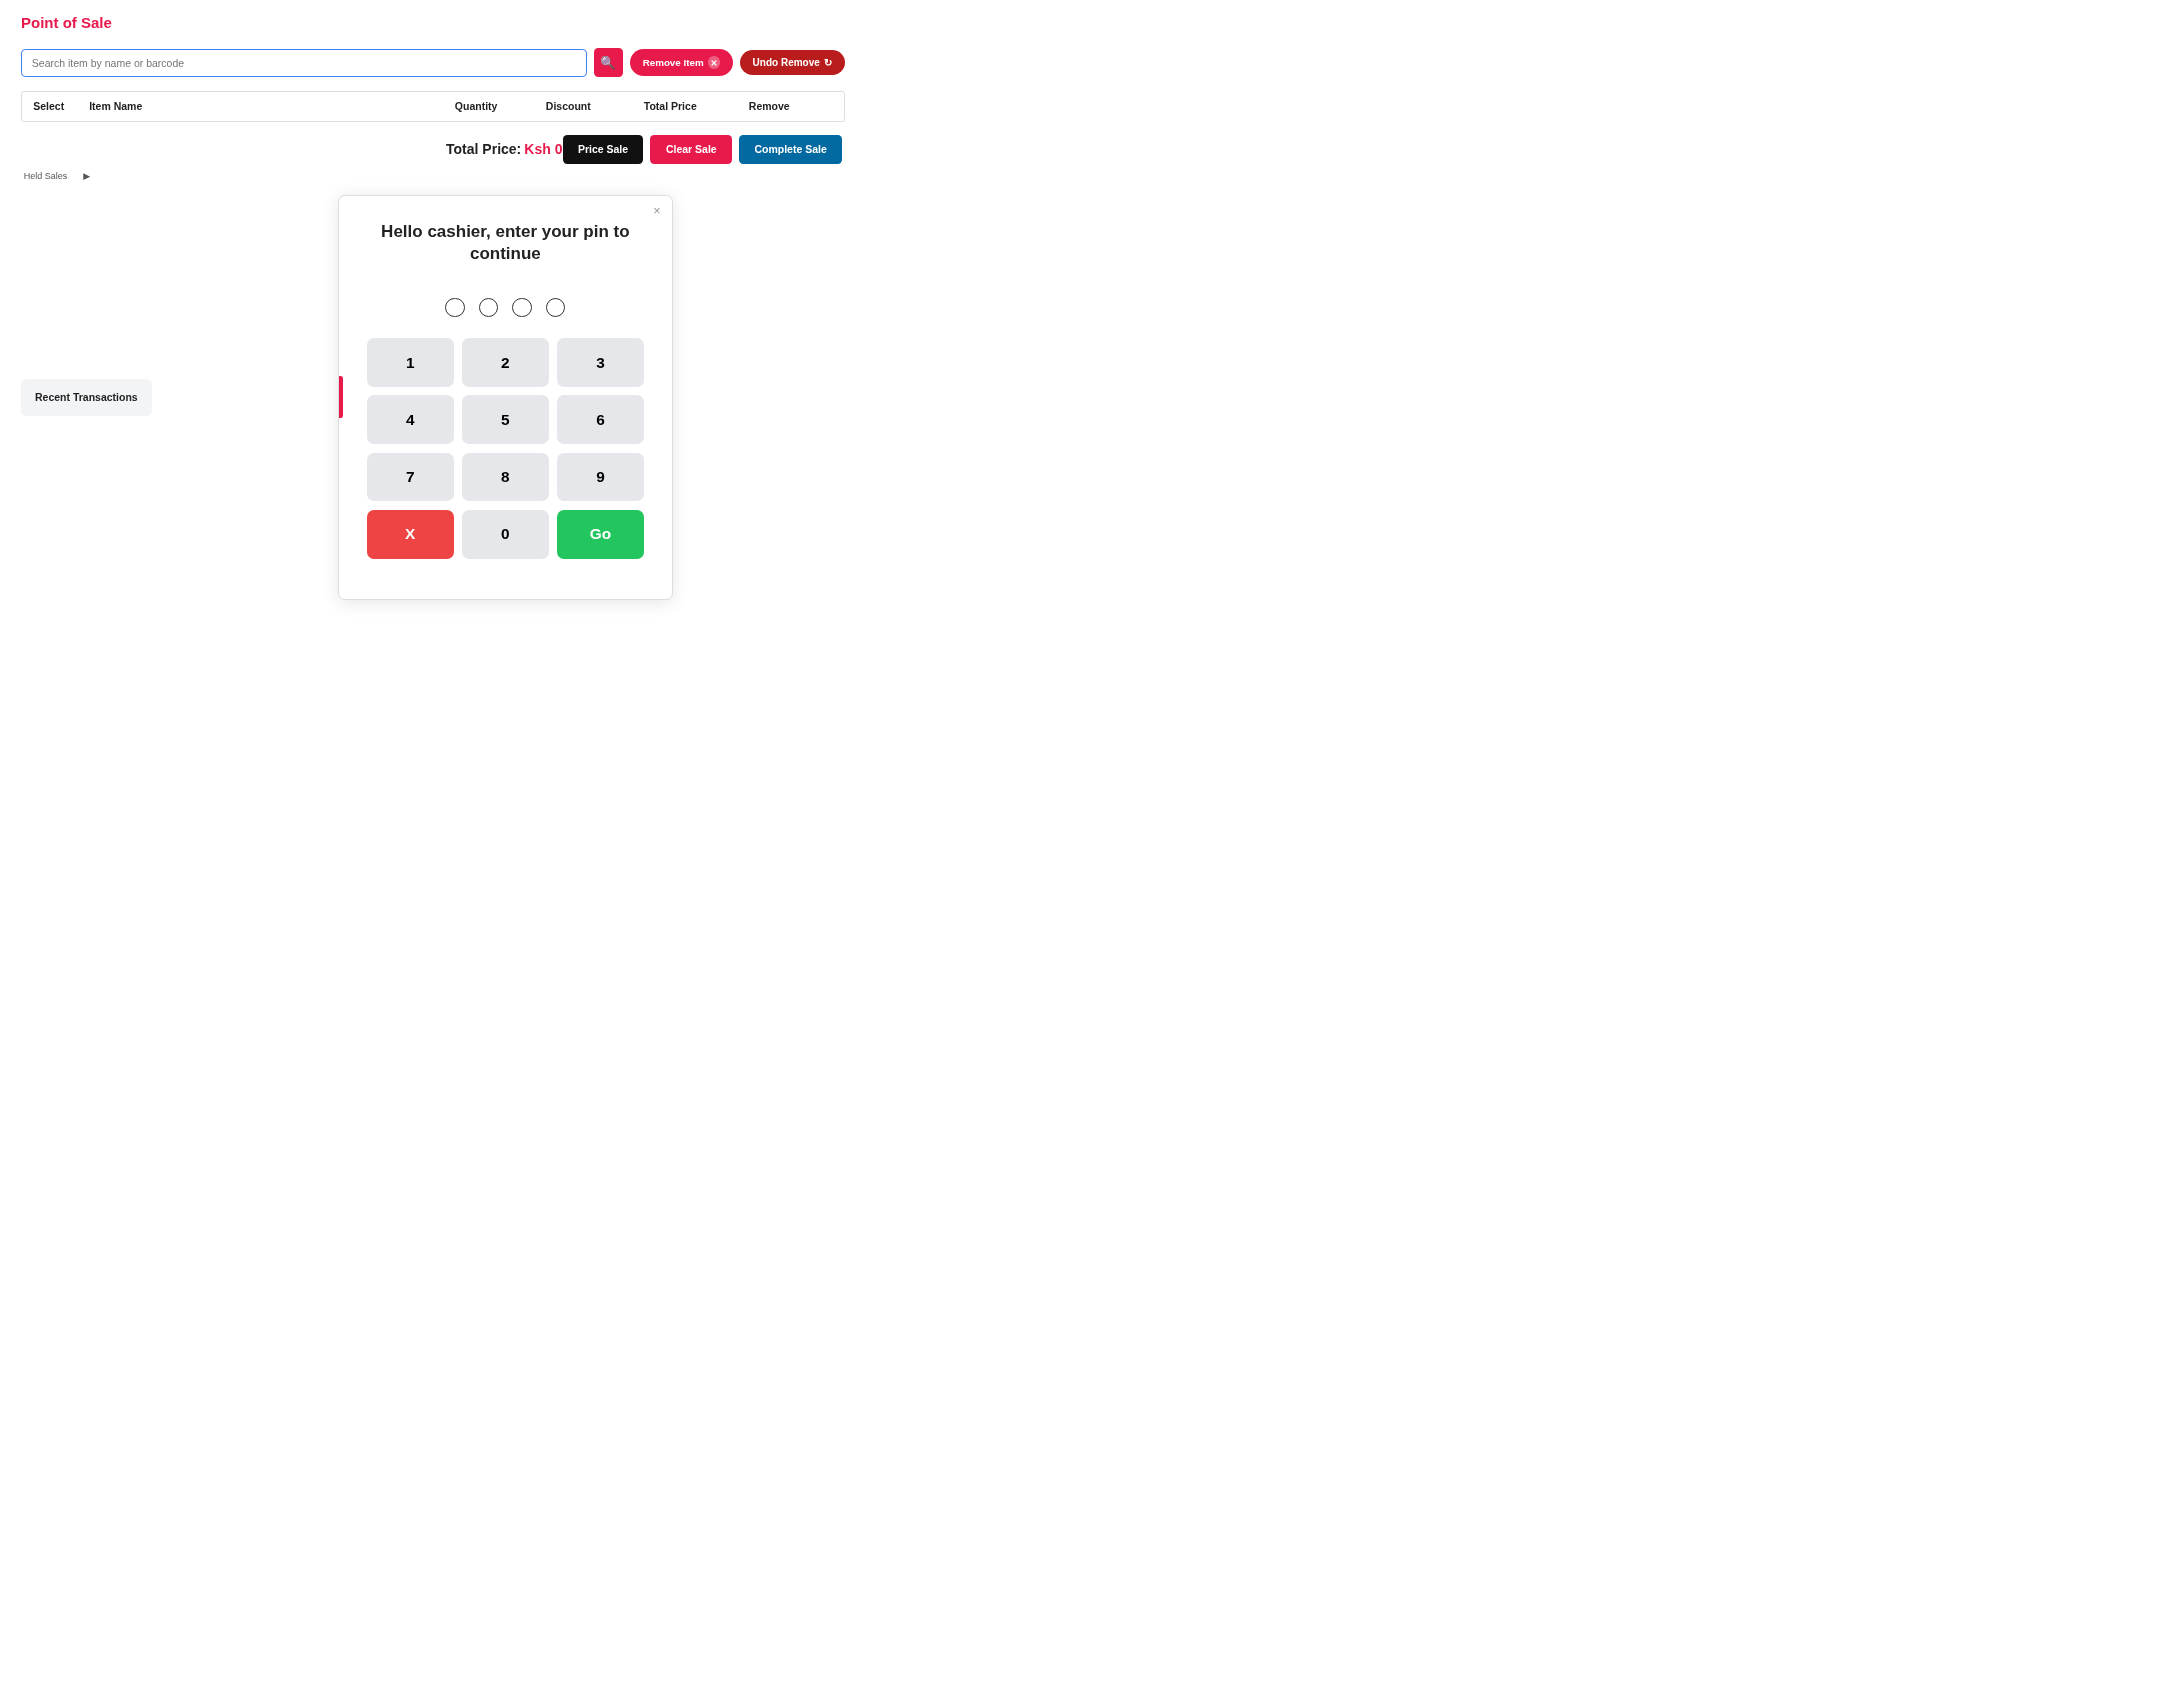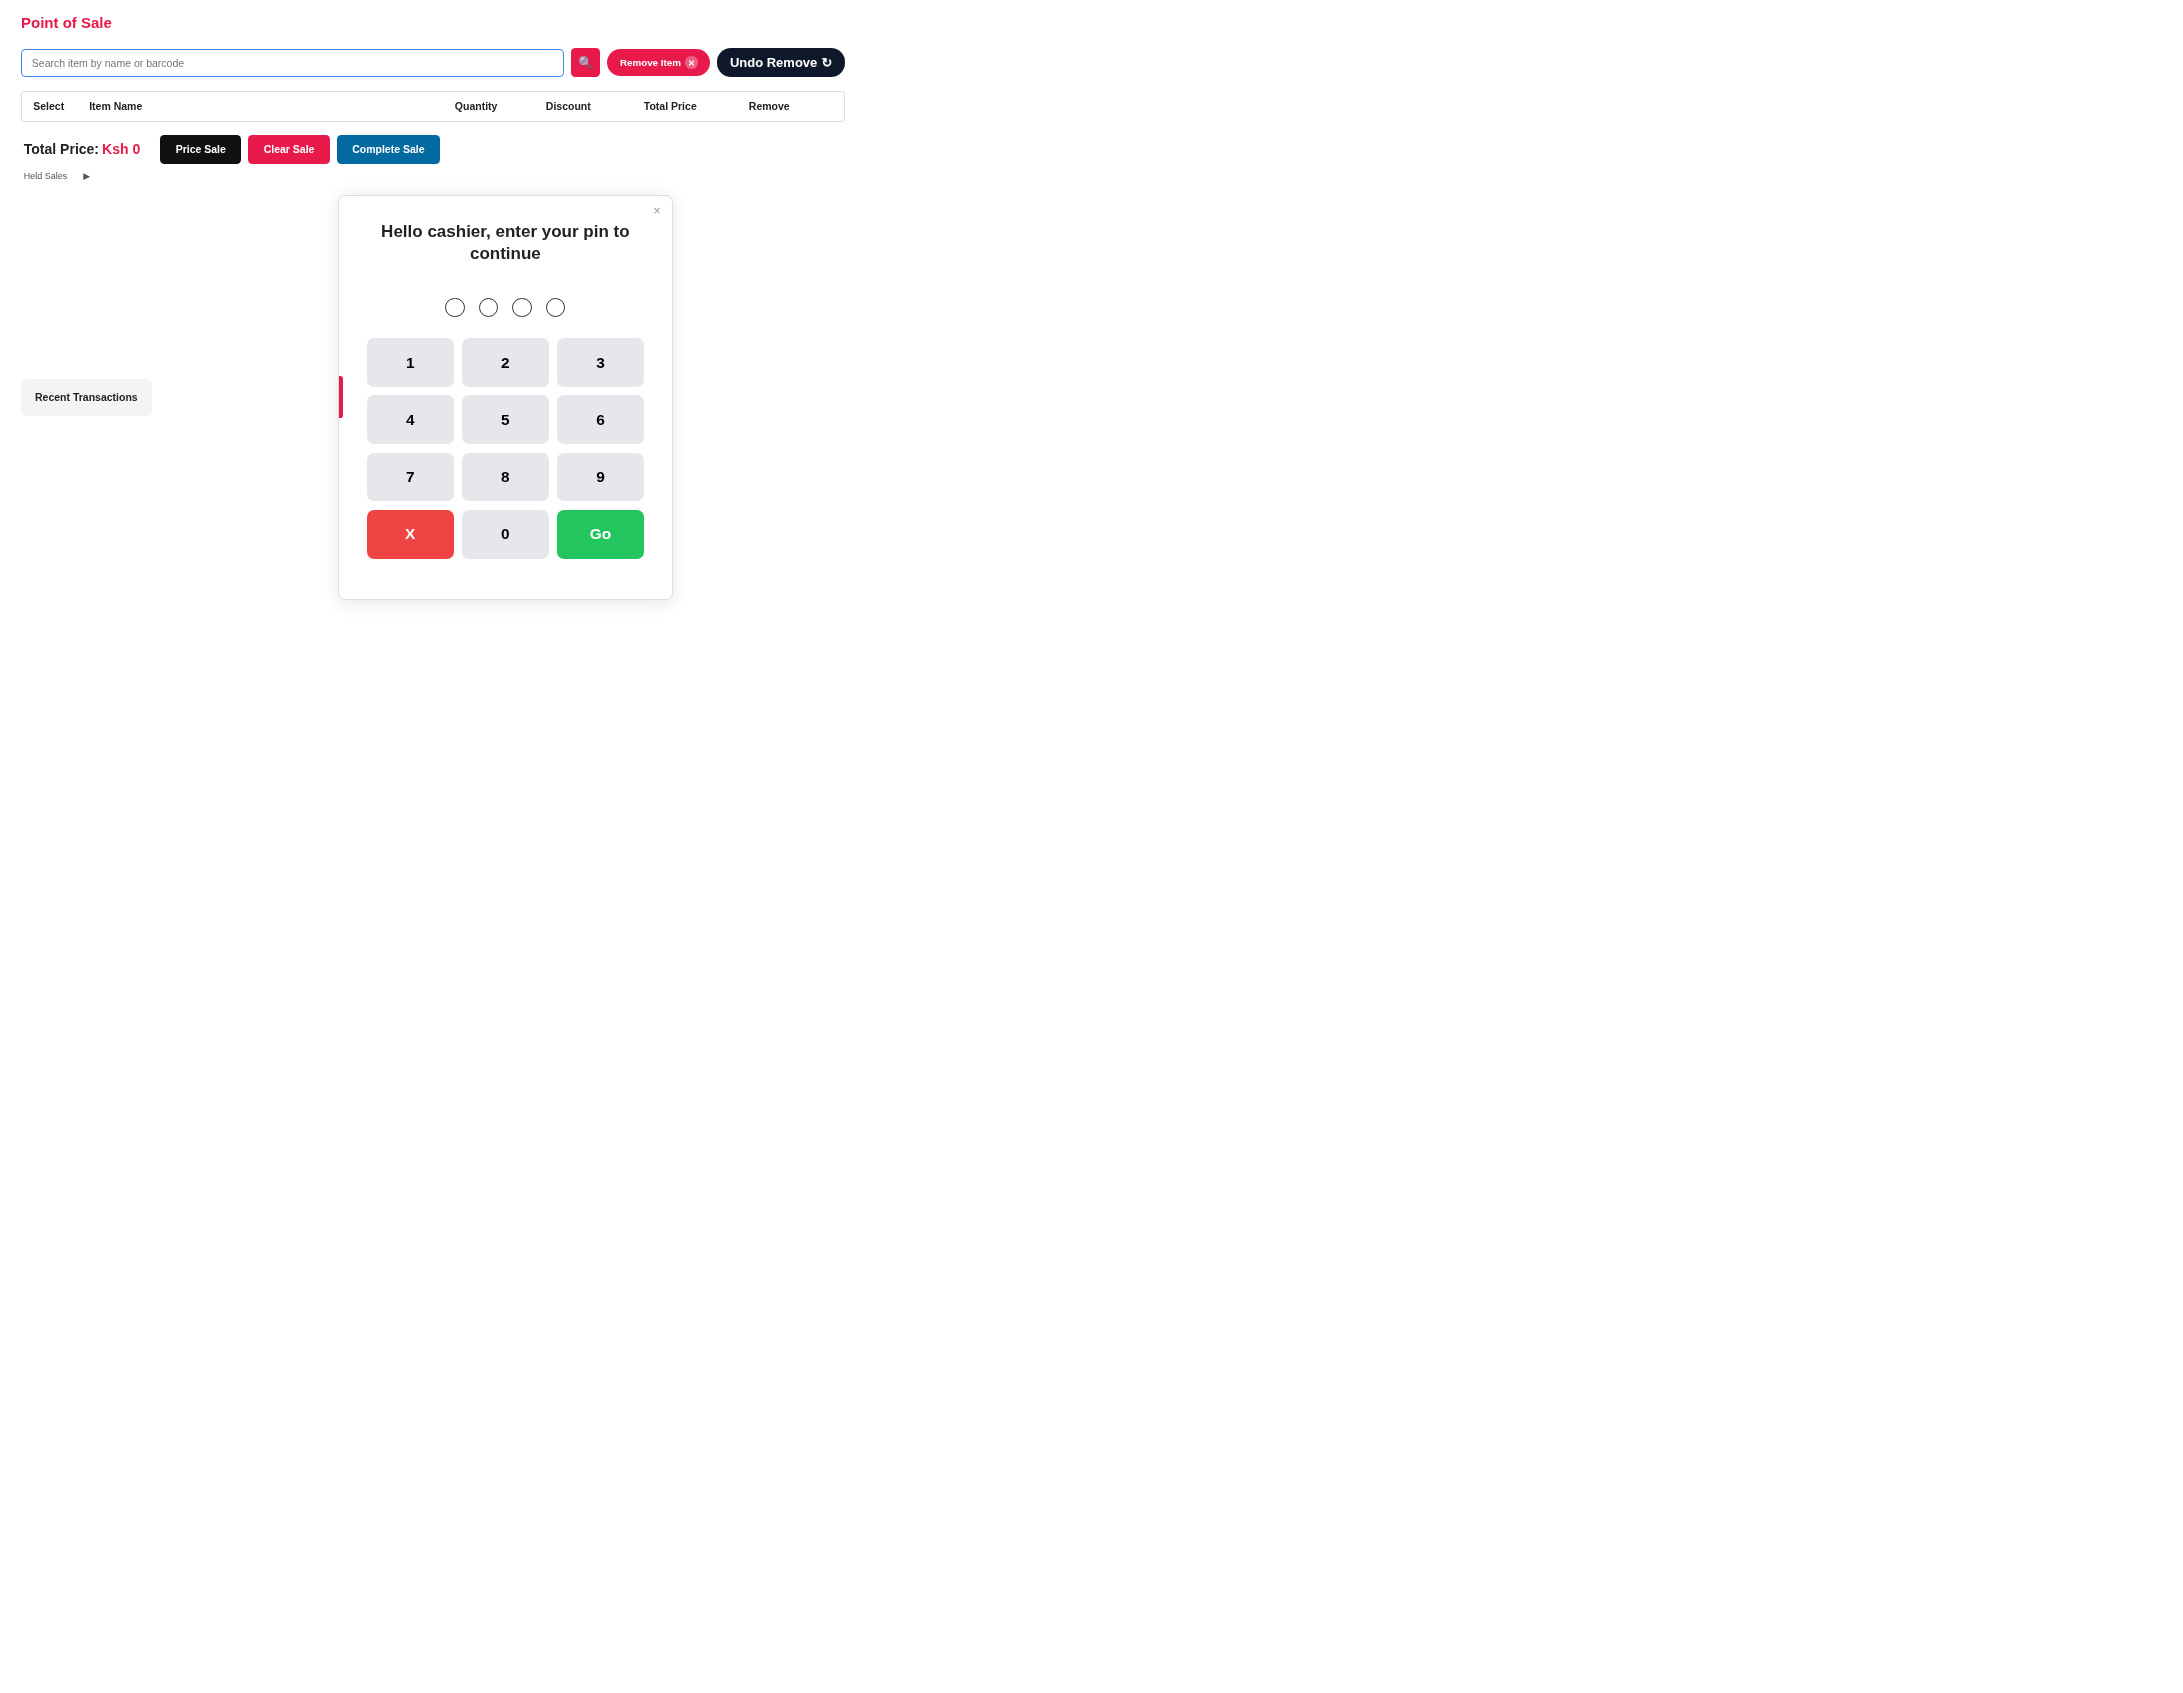--- a/index.html
+++ b/index.html
@@ -73,26 +73,26 @@
       border-radius: 50%;
       width: 12.6px;
       height: 12.6px;
       display: flex;
       align-items: center;
       justify-content: center;
       font-size: 8.4px;
     }
 
     .undo-remove-btn {
-      background: #0f172a;
+      background: #b91c1c;
       color: white;
       border: none;
       border-radius: 14px;
       padding: 7px 12.6px;
-      font-size: 13px;
+      font-size: 10px;
       font-weight: bold;
       cursor: pointer;
       display: flex;
       align-items: center;
       gap: 4.2px;
       white-space: nowrap;
     }
 
     .table-header {
       display: grid;
@@ -102,24 +102,23 @@
       padding: 8.4px 11.2px;
       font-weight: bold;
       font-size: 10.5px;
       background: #fff;
       margin-bottom: 13px;
     }
 
     .total-row {
       display: flex;
       align-items: center;
-      justify-content: flex-start;
+      justify-content: flex-end;
       margin-bottom: 7px;
       padding: 0 2.8px;
-      gap: 20px;
     }
 
     .total-label {
       font-size: 14px;
       font-weight: bold;
     }
 
     .total-value {
       color: #e8194b;
       font-weight: bold;

